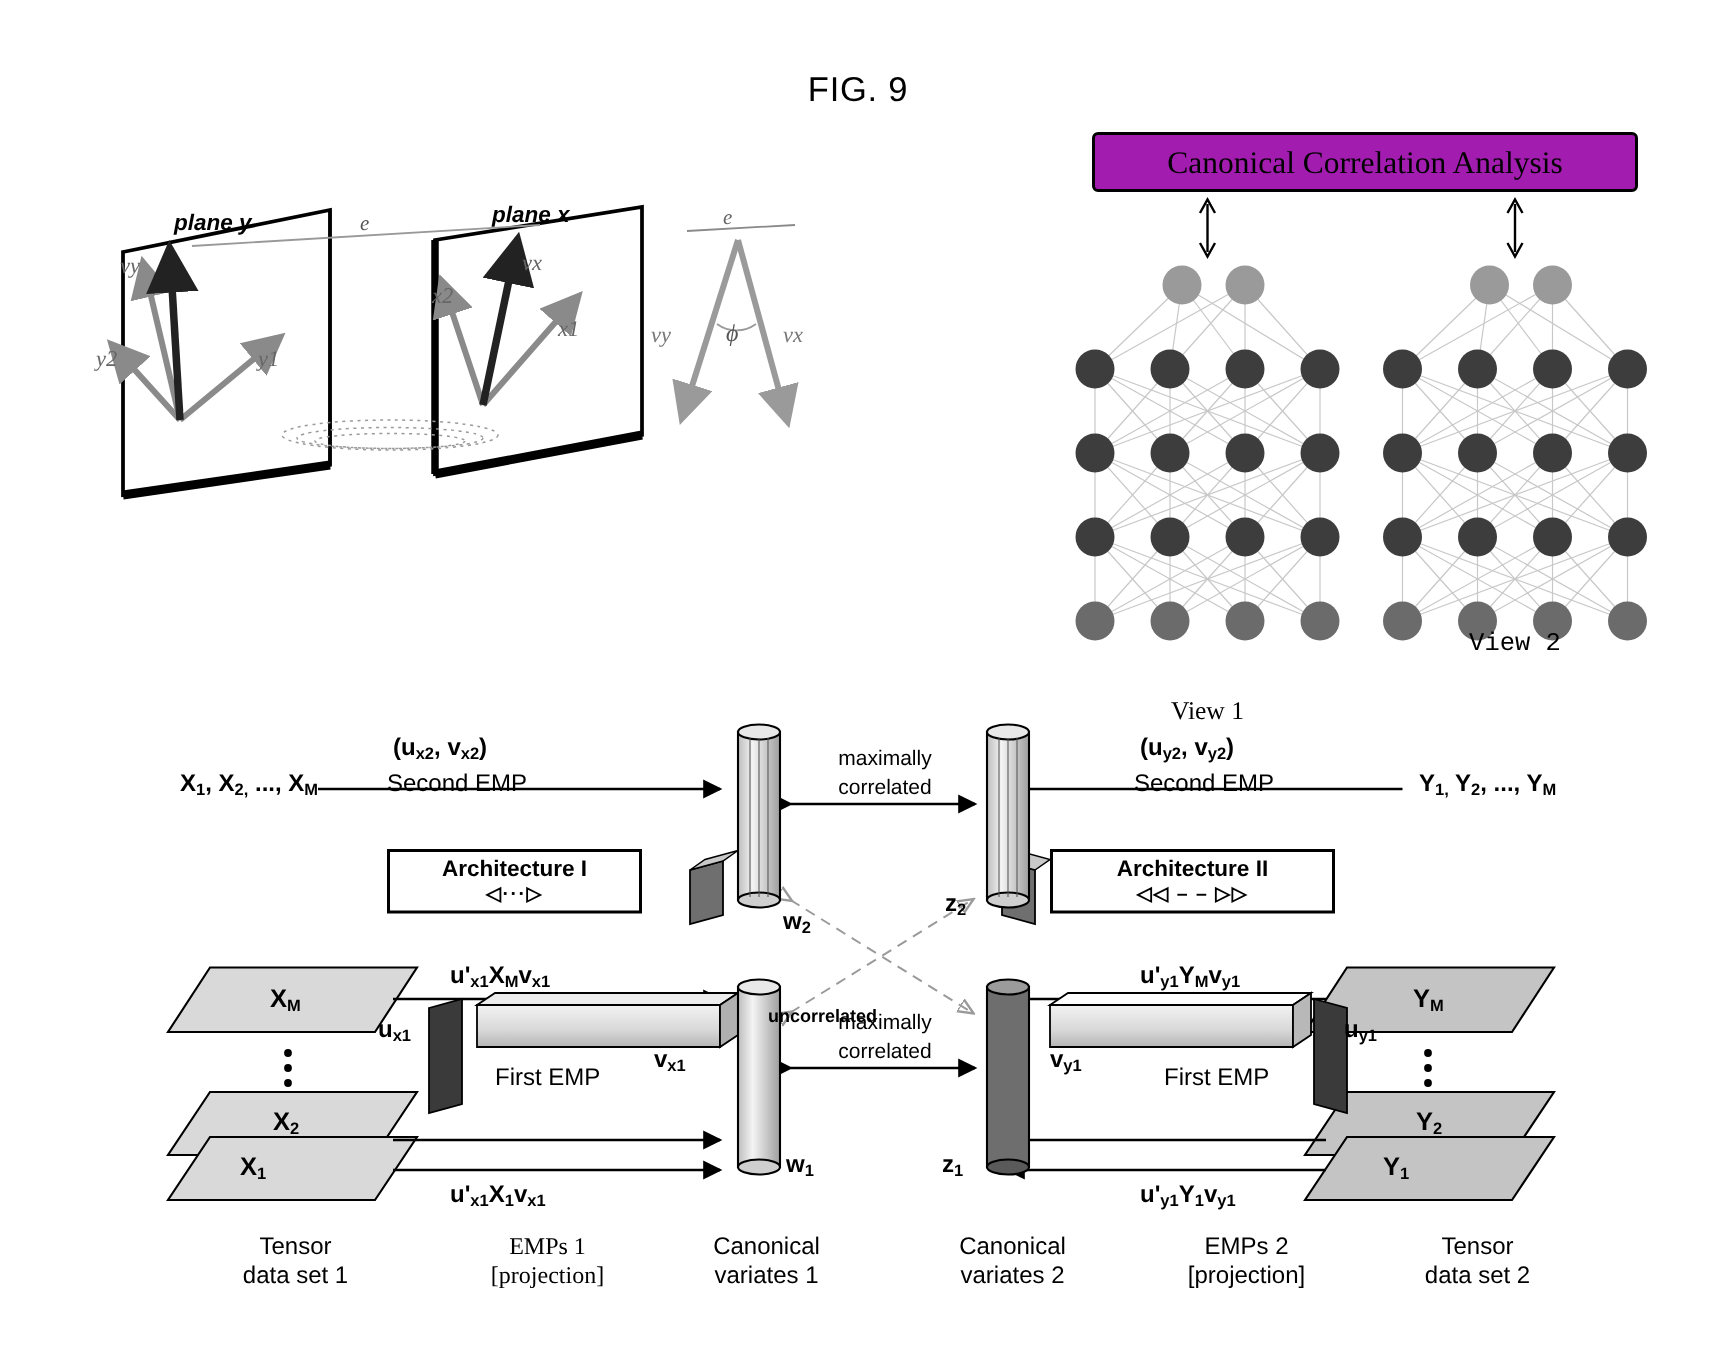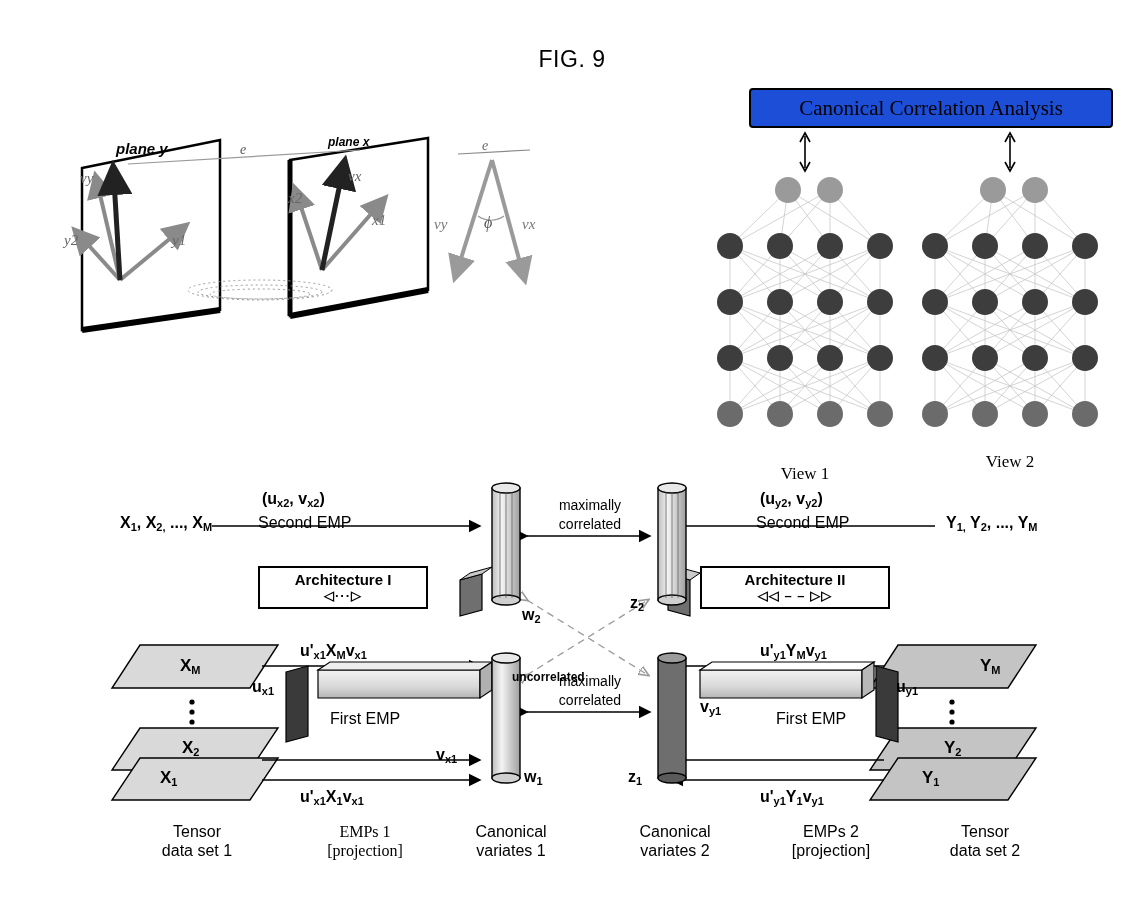--- a/index.html
+++ b/index.html
@@ -31,22 +31,21 @@
   
   #panel-cca { left: 690px; top: 88px; width: 430px; height: 380px; }
   #cca-box {
     left: 38px; top: 0px;
     width: 360px; height: 36px;
     border: 2px solid #000;
     border-radius: 4px;
     display: flex; align-items: center; justify-content: center;
     font-family: "Liberation Serif", serif;
     font-size: 21px;
-    background: #1d4ed8;
-    margin-left: 21px;
+    background: #a21caf;
   }
   .view-label {
     font-family: "Liberation Serif", serif;
     font-size: 17px;
     text-align: center;
     width: 140px;
   }
 
   
   #panel-emp { left: 0px; top: 470px; width: 1144px; height: 420px; }
@@ -125,21 +124,21 @@
       <marker id="ah-g2" markerWidth="7" markerHeight="7" refX="3" refY="3.5" orient="auto">
         <path d="M0,0 L7,3.5 L0,7 z" fill="#9a9a9a"></path>
       </marker>
       <marker id="ah-b" markerWidth="7" markerHeight="7" refX="3" refY="3.5" orient="auto">
         <path d="M0,0 L7,3.5 L0,7 z" fill="#222222"></path>
       </marker>
     </defs>
   </svg>
 
   <div class="abs txt bold" style="left:56px; top:20px; font-style:italic; font-size:15px;">plane y</div>
-  <div class="abs txt bold" style="left:268px; top:15px; font-style:italic; font-size:12px;">plane x</div>
+  <div class="abs txt bold" style="left:268px; top:15px; font-style:italic; font-size:15px;">plane x</div>
   <div class="abs txt serif" style="left:180px; top:22px; font-style:italic; color:#555; font-size:14px;">e</div>
   <div class="abs txt serif" style="left:20px; top:50px; font-style:italic; color:#666; font-size:15px;">vy</div>
   <div class="abs txt serif" style="left:288px; top:48px; font-style:italic; color:#666; font-size:15px;">vx</div>
   <div class="abs txt serif" style="left:112px; top:112px; font-style:italic; color:#666; font-size:15px;">y1</div>
   <div class="abs txt serif" style="left:4px; top:112px; font-style:italic; color:#666; font-size:15px;">y2</div>
   <div class="abs txt serif" style="left:312px; top:92px; font-style:italic; color:#666; font-size:15px;">x1</div>
   <div class="abs txt serif" style="left:228px; top:70px; font-style:italic; color:#666; font-size:15px;">x2</div>
   <div class="abs txt serif" style="left:422px; top:18px; font-style:italic; color:#666; font-size:14px;">e</div>
   <div class="abs txt serif" style="left:374px; top:96px; font-style:italic; color:#777; font-size:15px;">vy</div>
   <div class="abs txt serif" style="left:462px; top:96px; font-style:italic; color:#777; font-size:15px;">vx</div>
@@ -317,21 +316,21 @@
         <circle cx="345" cy="230" r="13" fill="#3d3d3d"></circle>
         <circle cx="395" cy="230" r="13" fill="#3d3d3d"></circle>
       <circle cx="245" cy="286" r="13" fill="#6b6b6b"></circle>
         <circle cx="295" cy="286" r="13" fill="#6b6b6b"></circle>
         <circle cx="345" cy="286" r="13" fill="#6b6b6b"></circle>
         <circle cx="395" cy="286" r="13" fill="#6b6b6b"></circle>
     </g>
   </svg>
 
   <div class="abs view-label" style="left:45px; top:352px;margin-top:24px;">View 1</div>
-  <div class="abs view-label" style="left:250px; top:364px;">View 2</div>
+  <div class="abs view-label" style="left:250px; top:332px;font-family:Liberation Mono, monospace;">View 2</div>
 </div>
 
 <div class="abs" id="panel-emp">
 
   <svg class="abs" style="left:0; top:0;" width="1144" height="420" viewBox="0 0 1144 420">
     <defs>
       <marker id="a-bk" markerWidth="9" markerHeight="9" refX="7" refY="4.5" orient="auto">
         <path d="M0,0.5 L8,4.5 L0,8.5 z" fill="#000"></path>
       </marker>
       <marker id="a-bk-s" markerWidth="9" markerHeight="9" refX="7" refY="4.5" orient="auto">
@@ -479,39 +478,39 @@
   <div class="abs txt bold" style="left:522px; top:124px;margin-top:12px;"><span>w</span><span class="sub">2</span></div>
   <div class="abs txt bold" style="left:630px; top:124px;"><span>z</span><span class="sub">2</span></div>
 
   <div class="abs txt bold" style="left:524px; top:298px;"><span>w</span><span class="sub">1</span></div>
   <div class="abs txt bold" style="left:628px; top:298px;"><span>z</span><span class="sub">1</span></div>
 
   <div class="abs txt bold" style="left:180px; top:186px; font-size:17px;"><span>X</span><span class="sub">M</span></div>
   <div class="abs txt bold" style="left:182px; top:268px; font-size:17px;"><span>X</span><span class="sub">2</span></div>
   <div class="abs txt bold" style="left:160px; top:298px; font-size:17px;"><span>X</span><span class="sub">1</span></div>
 
-  <div class="abs txt bold" style="left:980px; top:186px; font-size:17px;"><span>Y</span><span class="sub">M</span></div>
+  <div class="abs txt bold" style="left:942px; top:186px; font-size:17px;"><span>Y</span><span class="sub">M</span></div>
   <div class="abs txt bold" style="left:944px; top:268px; font-size:17px;"><span>Y</span><span class="sub">2</span></div>
   <div class="abs txt bold" style="left:922px; top:298px; font-size:17px;"><span>Y</span><span class="sub">1</span></div>
 
   <div class="abs txt bold" style="left:300px; top:172px;">
     <span>u'</span><span class="sub">x1</span><span>X</span><span class="sub">M</span><span>v</span><span class="sub">x1</span>
   </div>
   <div class="abs txt bold" style="left:300px; top:318px;">
     <span>u'</span><span class="sub">x1</span><span>X</span><span class="sub">1</span><span>v</span><span class="sub">x1</span>
   </div>
   <div class="abs txt bold" style="left:760px; top:172px;">
     <span>u'</span><span class="sub">y1</span><span>Y</span><span class="sub">M</span><span>v</span><span class="sub">y1</span>
   </div>
   <div class="abs txt bold" style="left:760px; top:318px;">
     <span>u'</span><span class="sub">y1</span><span>Y</span><span class="sub">1</span><span>v</span><span class="sub">y1</span>
   </div>
 
   <div class="abs txt bold" style="left:252px; top:208px;"><span>u</span><span class="sub">x1</span></div>
-  <div class="abs txt bold" style="left:436px; top:228px;margin-top:48px;"><span>v</span><span class="sub">x1</span></div>
+  <div class="abs txt bold" style="left:436px; top:228px;"><span>v</span><span class="sub">x1</span></div>
   <div class="abs txt bold" style="left:700px; top:228px;"><span>v</span><span class="sub">y1</span></div>
   <div class="abs txt bold" style="left:896px; top:208px;"><span>u</span><span class="sub">y1</span></div>
 
   <div class="abs txt" style="left:330px; top:240px;">First EMP</div>
   <div class="abs txt" style="left:776px; top:240px;">First EMP</div>
 
   <div class="abs caption" style="left:112px; top:352px; width:170px;">Tensor
 data set 1</div>
   <div class="abs caption" style="left:290px; top:352px; width:150px;font-family:Liberation Serif, serif;">EMPs 1
 [projection]</div>

